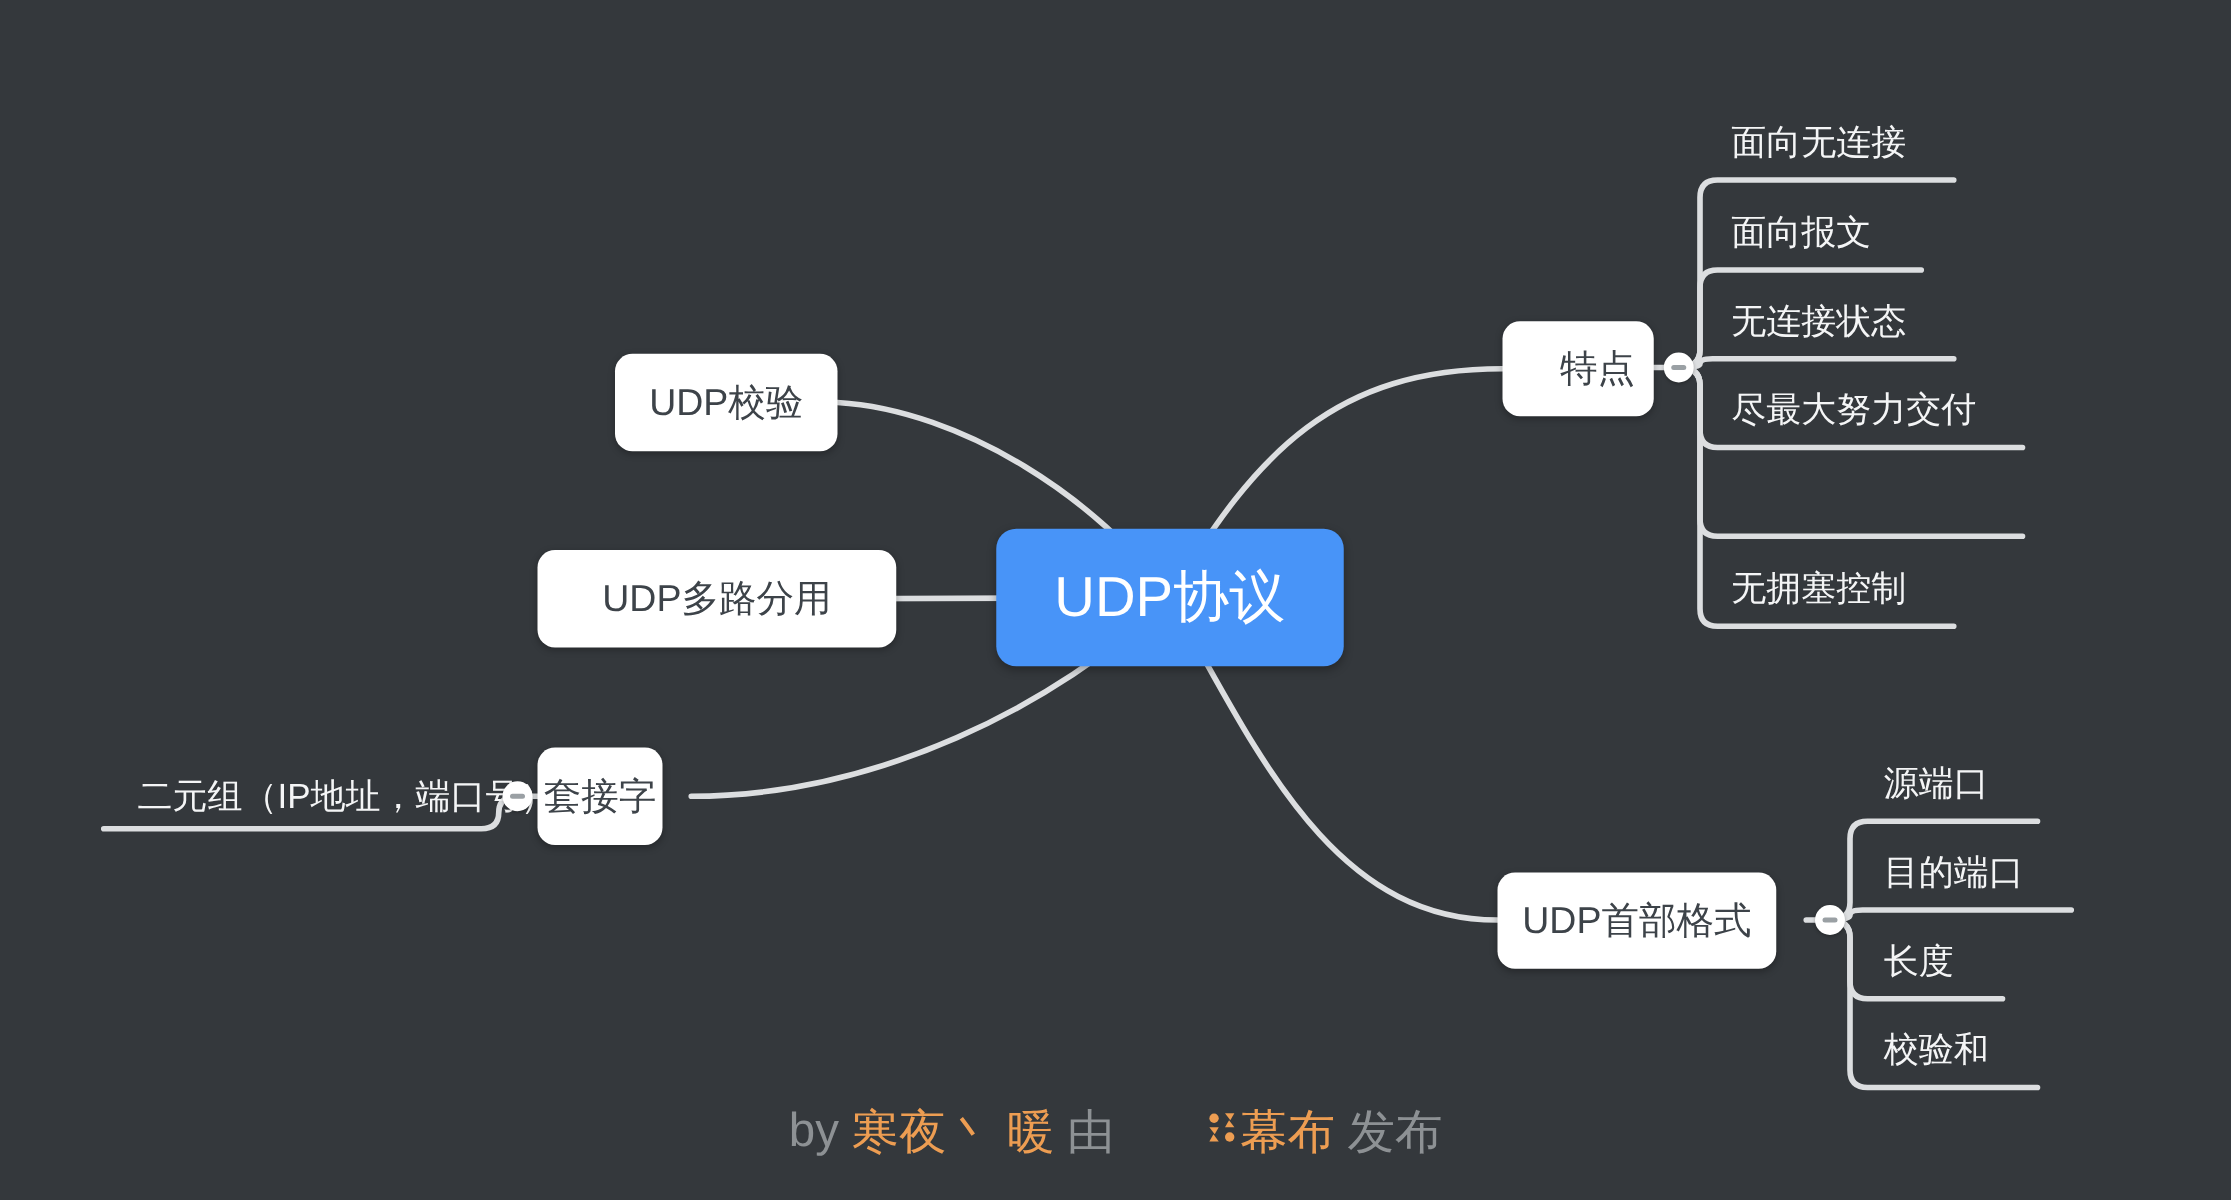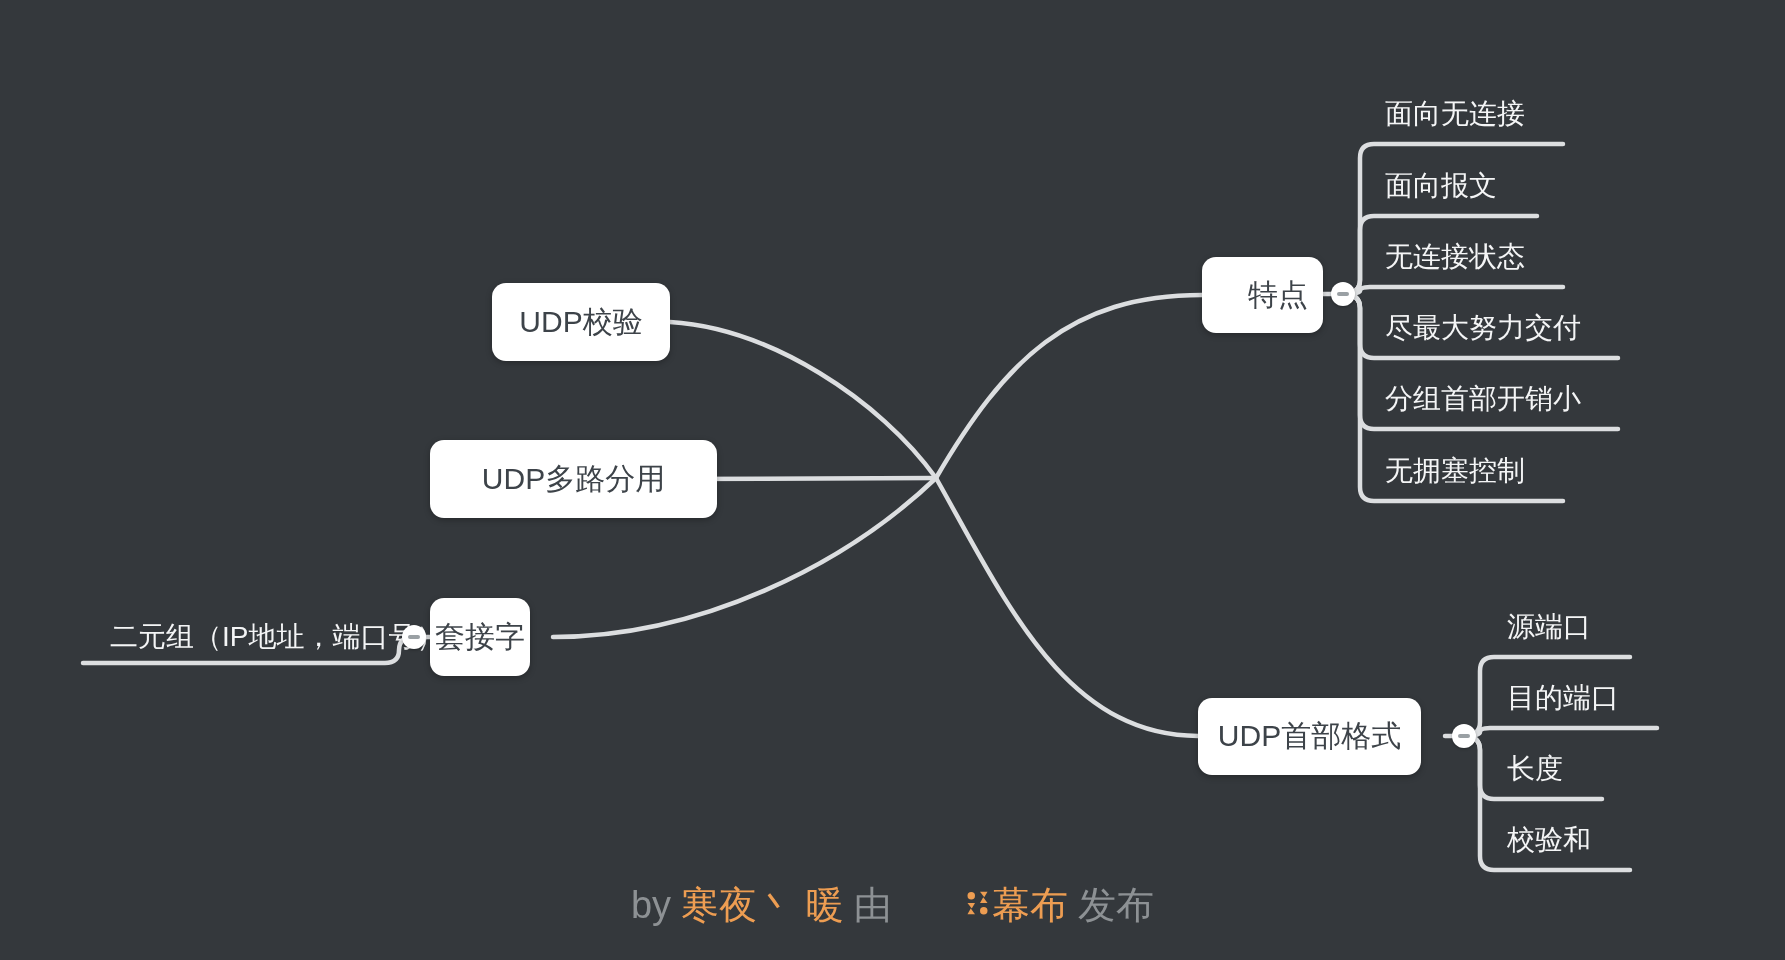--- a/index.html
+++ b/index.html
@@ -65,38 +65,38 @@
     <path d="M 1343 294 Q 1360 294 1360 308 L 1360 487 Q 1360 501 1374 501 L 1563 501"></path>
 
     <path d="M 1464 736 Q 1480 736 1480 722 L 1480 671 Q 1480 657 1494 657 L 1630 657"></path>
     <path d="M 1464 736 Q 1480 736 1480 732 Q 1480 728 1490 728 L 1657 728"></path>
     <path d="M 1464 736 Q 1480 736 1480 750 L 1480 785 Q 1480 799 1494 799 L 1602 799"></path>
     <path d="M 1464 736 Q 1480 736 1480 750 L 1480 856 Q 1480 870 1494 870 L 1630 870"></path>
 
     <path d="M 414 637 Q 399 637 399 650 Q 399 663 385 663 L 83 663"></path>
   </svg>
 
+  <div class="node root" style="left:797px;top:423px;width:278px;height:110px;">UDP协议</div>
 
   <div class="node" style="left:492px;top:283px;width:178px;height:78px;">UDP校验</div>
 
   <div class="node" style="left:430px;top:440px;width:287px;height:78px;">UDP多路分用</div>
 
   <div class="node" style="left:430px;top:598px;width:100px;height:78px;">套接字</div>
 
   <div class="leaf" style="left:110px;top:616px;">二元组（IP地址，端口号）</div>
 
   <div class="node" style="left:1202px;top:257px;width:121px;height:76px;padding-left:31px;">特点</div>
 
   <div class="node" style="left:1198px;top:698px;width:223px;height:77px;">UDP首部格式</div>
 
   <div class="leaf" style="left:1385px;top:93px;">面向无连接</div>
   <div class="leaf" style="left:1385px;top:165px;">面向报文</div>
   <div class="leaf" style="left:1385px;top:236px;">无连接状态</div>
   <div class="leaf" style="left:1385px;top:307px;">尽最大努力交付</div>
-  <div class="leaf" style="left:1385px;top:378px;">分组首部开销小</div>
   <div class="leaf" style="left:1385px;top:450px;">无拥塞控制</div>
 
   <div class="leaf" style="left:1507px;top:606px;">源端口</div>
   <div class="leaf" style="left:1507px;top:677px;">目的端口</div>
   <div class="leaf" style="left:1507px;top:748px;">长度</div>
   <div class="leaf" style="left:1507px;top:819px;">校验和</div>
 
   <div class="collapse-btn" style="left:1331px;top:282px;">
     <div class="bar"></div>
   </div>

